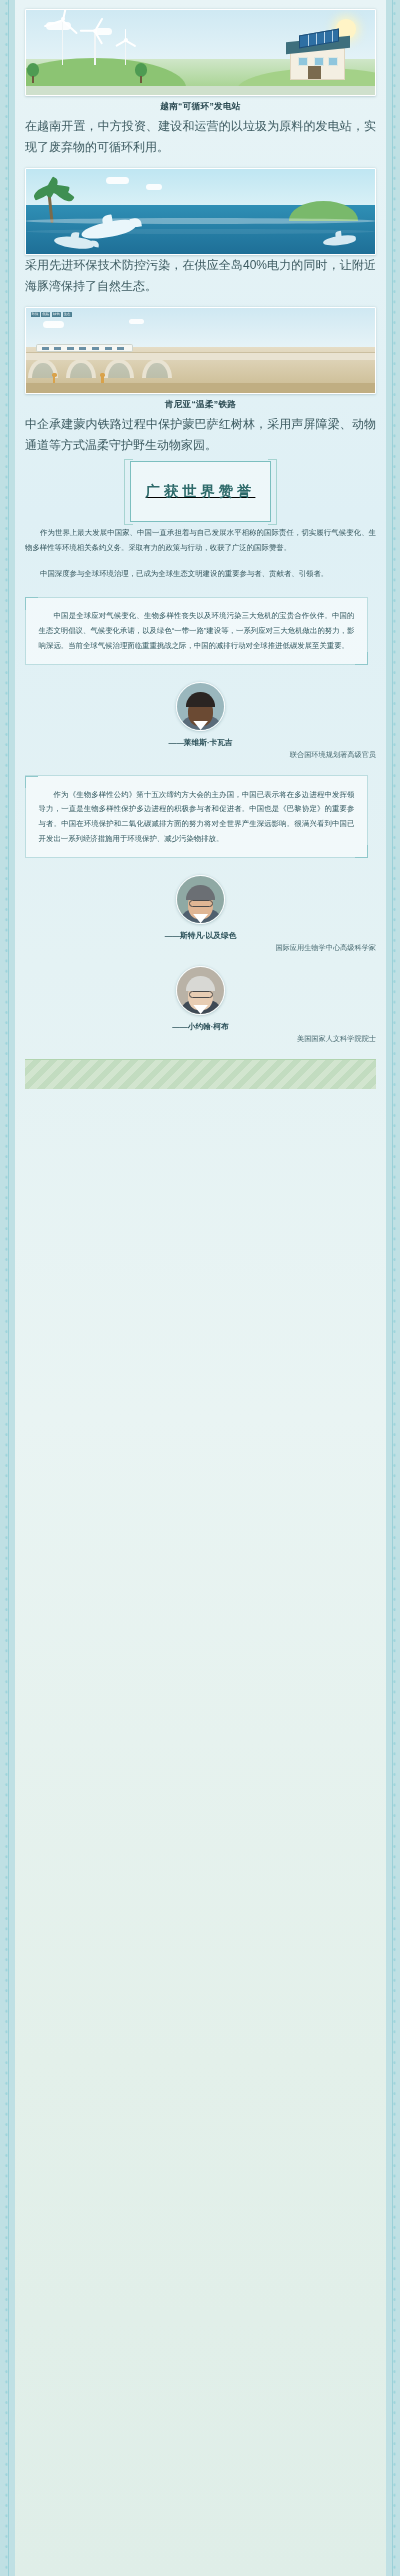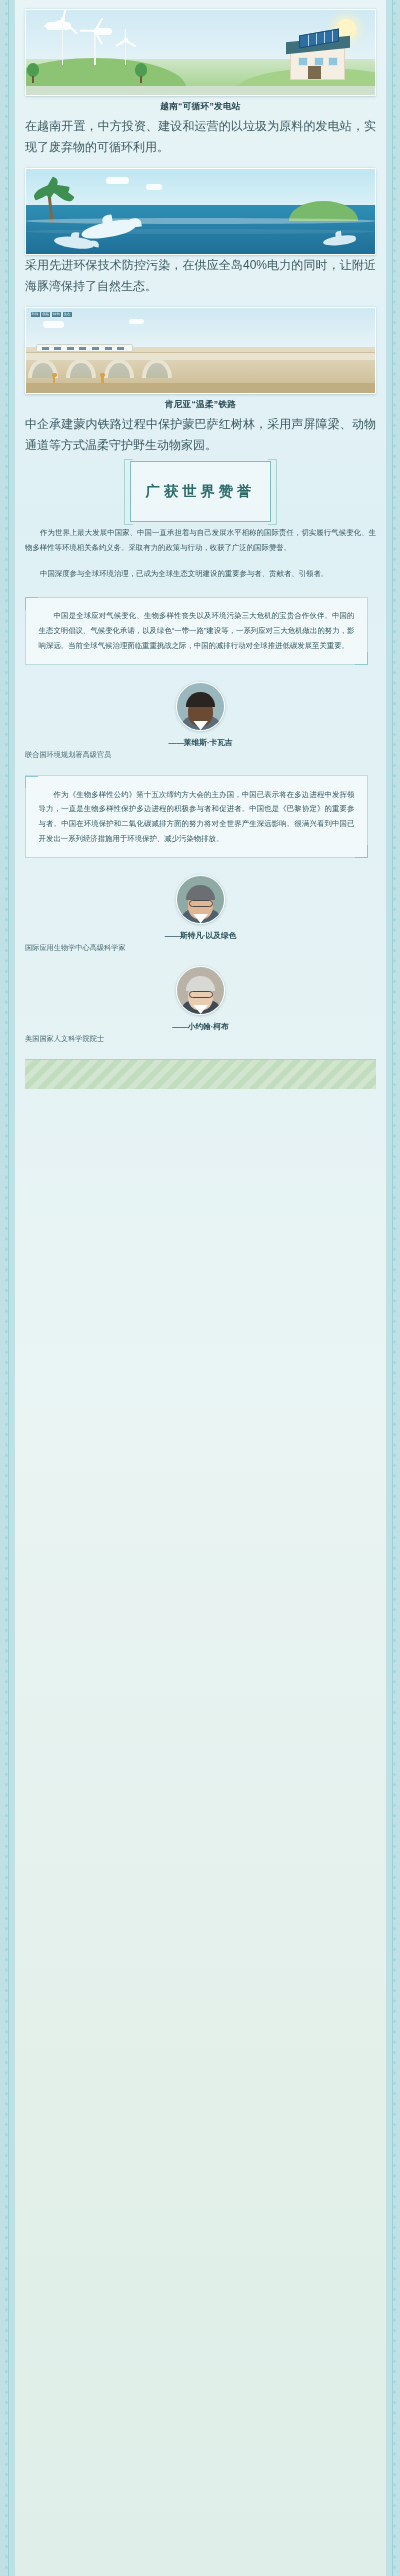--- a/index.html
+++ b/index.html
@@ -128,20 +128,21 @@
     display: flex;
     align-items: center;
     justify-content: center;
     height: 38px;
   }
   .title-plate {
     position: relative;
     padding: 20px 15px;
     border: 1.1px solid #7cbfbf;
     background: rgba(255,255,255,.45);
+    text-decoration: underline;
   }
   .title-plate::before, .title-plate::after {
     content: "";
     position: absolute;
     top: -3.4px; bottom: -3.4px; width: 8px;
     border: 1.1px solid #a6d4d1;
   }
   .title-plate::before { left: -6.9px; border-right: none; }
   .title-plate::after { right: -6.9px; border-left: none; }
   .section-title {
@@ -205,21 +206,21 @@
   .face .glasses { position: absolute; left: 50%; top: 24px; width: 24px; height: 6.9px; margin-left: -12px; border: 1.1px solid #4a4a4a; border-radius: 3.4px; }
 
   .attrib-name {
     text-align: center;
     font-size: 7.7px;
     font-weight: bold;
     color: #2c5159;
     margin: 2.3px 0 2.3px 0;
   }
   .attrib-role {
-    text-align: left;
+    text-align: right;
     font-size: 7.2px;
     color: #46686f;
     margin: 0 0 2.3px 0;
   }
 
   
   .bottom-band {
     margin-top: 15px;
     height: 30px;
     background:

